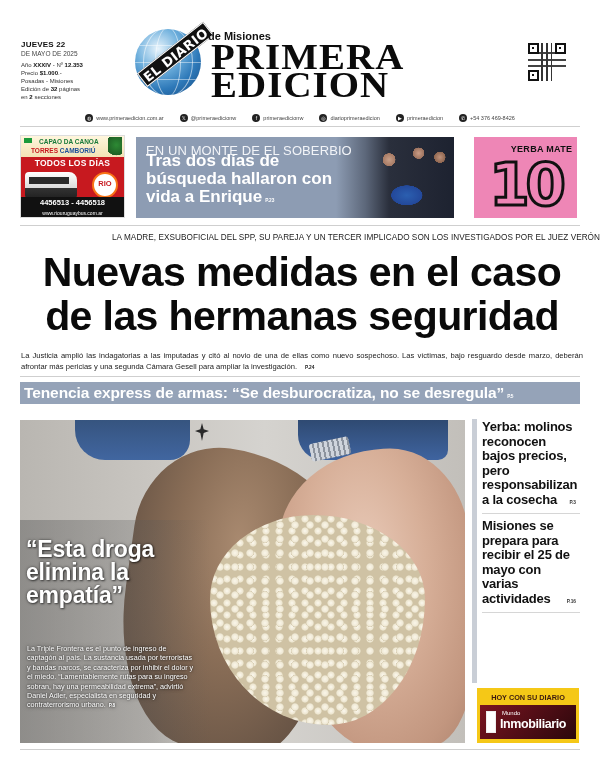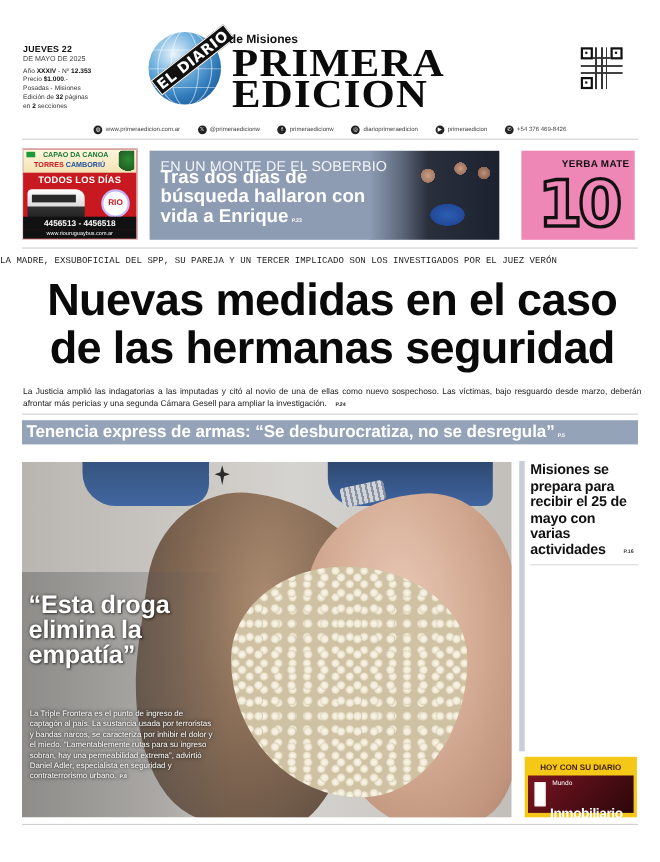--- a/index.html
+++ b/index.html
@@ -47,21 +47,21 @@
   .ad-rio { position: absolute; left: 0; top: 0; width: 105px; height: 83px; background: #c7191f; overflow: hidden; border: 1px solid #ddd; }
   .ad-rio .top { position: absolute; left: 0; top: 0; width: 100%; height: 21px; background: linear-gradient(180deg, #fff6dd 0%, #f3e2b5 100%); }
   .ad-rio .top .l1 { position: absolute; left: 18px; top: 2px; font-size: 6.5px; font-weight: bold; color: #1a7a3a; }
   .ad-rio .top .l2 { position: absolute; left: 10px; top: 11px; font-size: 6.5px; font-weight: bold; color: #c7191f; }
   .ad-rio .top .l2 span { color: #1d4f9a; }
   .ad-rio .flag { position: absolute; left: 3px; top: 2px; width: 8px; height: 5px; background: #1a9a3a; }
   .ad-rio .palm { position: absolute; right: 2px; top: 1px; width: 14px; height: 20px; background: radial-gradient(circle at 60% 40%, #2d8a34 0%, #1f5f25 70%, transparent 72%); }
   .ad-rio .todos { position: absolute; left: 0; top: 22px; width: 100%; text-align: center; font-size: 8.5px; font-weight: bold; color: #fff; letter-spacing: 0.2px; }
   .ad-rio .bus { position: absolute; left: 4px; top: 36px; width: 52px; height: 26px; background: linear-gradient(180deg, #ffffff 0%, #dcdcdc 60%, #333 61%, #222 100%); border-radius: 4px 8px 3px 3px; }
   .ad-rio .bus::before { content: ""; position: absolute; left: 4px; top: 5px; width: 40px; height: 7px; background: #2a2a2a; }
-  .ad-rio .rio-logo { position: absolute; right: 6px; top: 36px; width: 26px; height: 26px; border-radius: 50%; background: #fff; border: 2px solid #c4b5fd; color: #c7191f; font-size: 7.5px; font-weight: bold; text-align: center; line-height: 20px; }
+  .ad-rio .rio-logo { position: absolute; right: 6px; top: 36px; width: 26px; height: 26px; border-radius: 50%; background: #fff; border: 2px solid #f97316; color: #c7191f; font-size: 7.5px; font-weight: bold; text-align: center; line-height: 20px; }
   .ad-rio .phones { position: absolute; left: 0; bottom: 8px; width: 100%; height: 12px; background: #111; color: #fff; font-size: 7.5px; font-weight: bold; text-align: center; line-height: 12px; }
   .ad-rio .url { position: absolute; left: 0; bottom: 0; width: 100%; height: 8px; background: #111; color: #fff; font-size: 5px; text-align: center; line-height: 8px; }
 
   .search-story { position: absolute; left: 116px; top: 2px; width: 318px; height: 81px; background: #8d9cb3; overflow: hidden; }
   .search-story .photo { position: absolute; right: 0; top: 0; width: 118px; height: 81px;
         background:
           radial-gradient(ellipse 22px 14px at 60% 72%, #2b5fb0 0%, #23489a 70%, transparent 72%),
           radial-gradient(circle 9px at 45% 28%, #c89f88 0%, #a67a64 70%, transparent 72%),
           radial-gradient(circle 8px at 70% 20%, #c99c86 0%, #9c725e 70%, transparent 72%),
           radial-gradient(circle 8px at 88% 25%, #bf927b 0%, #8f6650 70%, transparent 72%),
@@ -71,21 +71,21 @@
   .page-ref { font-size: 4.8px; font-weight: bold; vertical-align: baseline; margin-left: 3px; }
 
   .yerba-box { position: absolute; left: 454px; top: 2px; width: 103px; height: 81px; background: #ee86b6; }
   .yerba-box .label { position: absolute; left: 0; top: 7px; width: 100%; text-align: center; font-size: 9px; font-weight: bold; color: #111; letter-spacing: 0.3px; padding-left: 32px; }
   .yerba-box .number { position: absolute; left: 0; top: 17px; width: 100%; text-align: center; font-size: 58px; line-height: 62px; color: #ee86b6; font-family: "DejaVu Sans", sans-serif; font-weight: bold;
         -webkit-text-stroke: 3px #111; letter-spacing: -4px; }
 
   .rule { position: absolute; left: 20px; width: 560px; height: 1px; background: #cfcfcf; }
 
   
-  .main-kicker { position: absolute; left: 0; top: 233px; width: 600px; text-align: left; font-size: 8.2px; color: #222; letter-spacing: 0.05px; font-family: Liberation Mono, monospace; }
+  .main-kicker { position: absolute; left: 0; top: 233px; width: 600px; text-align: right; font-size: 8.2px; color: #222; letter-spacing: 0.05px; }
   .main-headline { position: absolute; left: 17px; top: 250px; width: 570px; text-align: center; font-size: 41px; line-height: 44px; font-weight: bold; color: #0a0a0a; letter-spacing: -0.6px; }
   .main-lede { position: absolute; left: 21px; top: 351px; width: 562px; font-size: 7.6px; line-height: 10.5px; color: #1a1a1a; text-align: justify; }
 
   .tenencia-bar { position: absolute; left: 20px; top: 382px; width: 560px; height: 22px; background: #95a3b8; color: #fff; font-weight: bold; font-size: 15.5px; line-height: 22px; padding-left: 4px; letter-spacing: -0.1px; white-space: nowrap; overflow: hidden; }
 
   
   .photo-feature { position: absolute; left: 20px; top: 420px; width: 445px; height: 323px; overflow: hidden;
         background: linear-gradient(90deg, #b9b6b1 0%, #c9c6c1 30%, #d5d3cf 55%, #c2bfba 100%); padding-left: 25px; }
   .photo-feature .sleeve-l { position: absolute; left: 55px; top: 0; width: 115px; height: 40px; background: linear-gradient(180deg, #36547f 0%, #4166a0 100%); border-radius: 0 0 20px 30px; }
   .photo-feature .sleeve-r { position: absolute; left: 278px; top: 0; width: 150px; height: 40px; background: linear-gradient(180deg, #2f4a72 0%, #3f64a0 100%); border-radius: 0 0 10px 25px; }
@@ -112,21 +112,21 @@
   .sidebar { position: absolute; left: 472px; top: 419px; width: 108px; border-left: 5px solid #c9ced6; padding-left: 5px; height: 264px; }
   .side-story { position: relative; padding: 1px 0 6px 0; border-bottom: 1px solid #d6d6d6; margin-bottom: 4px; }
   .side-story .t { font-size: 13px; line-height: 14.5px; font-weight: bold; color: #111; letter-spacing: -0.2px; }
   .side-story .p { position: absolute; right: 4px; bottom: 8px; font-size: 4.8px; font-weight: bold; color: #333; }
 
   .ad-mundo { position: absolute; left: 477px; top: 688px; width: 102px; height: 55px; background: #f5c817; }
   .ad-mundo .hoy { position: absolute; left: 0; top: 5px; width: 100%; text-align: center; font-size: 7.3px; font-weight: bold; color: #3b1a10; }
   .ad-mundo .panel { position: absolute; left: 3px; top: 17px; width: 96px; height: 34px; background: linear-gradient(135deg, #7a1420 0%, #4e0d15 55%, #2b070b 100%); }
   .ad-mundo .door { position: absolute; left: 6px; top: 6px; width: 10px; height: 22px; background: #fff; border: 1px solid #eee; }
   .ad-mundo .mundo { position: absolute; left: 22px; top: 5px; font-size: 6px; color: #fff; }
-  .ad-mundo .inmo { position: absolute; left: 20px; top: 12px; font-size: 12.5px; font-weight: bold; color: #fff; letter-spacing: -0.4px; margin-top: 16px; }
+  .ad-mundo .inmo { position: absolute; left: 20px; top: 12px; font-size: 12.5px; font-weight: bold; color: #fff; letter-spacing: -0.4px; }
 
   .bottom-rule { position: absolute; left: 20px; top: 749px; width: 560px; height: 1px; background: #cfcfcf; }
 </style>
 </head>
 <body>
 
 <div class="masthead">
   <div class="edition-info">
     <div class="day">JUEVES 22</div>
     <div class="date">DE MAYO DE 2025</div>
@@ -247,20 +247,24 @@
   <div class="watch"></div>
   <div class="tattoo"></div>
   <div class="pills"></div>
   <div class="shade"></div>
   <div class="quote" style="width:150px;">“Esta droga elimina la empatía”</div>
   <div class="caption"><span>La Triple Frontera es el punto de ingreso de captagón al país. La sustancia usada por terroristas y bandas narcos, se caracteriza por inhibir el dolor y el miedo. “Lamentablemente rutas para su ingreso sobran, hay una permeabilidad extrema”, advirtió Daniel Adler, especialista en seguridad y contraterrorismo urbano.</span><span class="page-ref">P.8</span></div>
 </div>
 
 <div class="sidebar">
   <div class="side-story">
+    <div class="t">Yerba: molinos reconocen bajos precios, pero responsabilizan a la cosecha</div>
+    <div class="p">P.3</div>
+  </div>
+  <div class="side-story">
     <div class="t">Misiones se prepara para recibir el 25 de mayo con varias actividades</div>
     <div class="p">P.16</div>
   </div>
 </div>
 
 <div class="ad-mundo">
   <div class="hoy">HOY CON SU DIARIO</div>
   <div class="panel">
     <div class="door"></div>
     <div class="mundo">Mundo</div>

